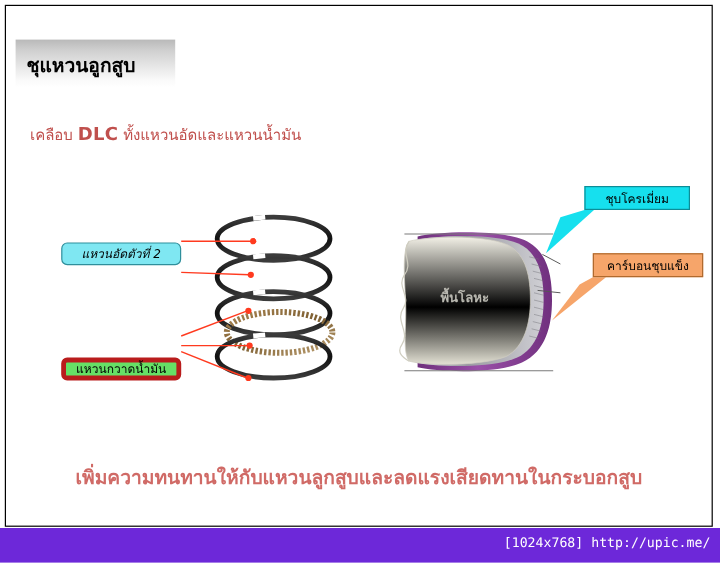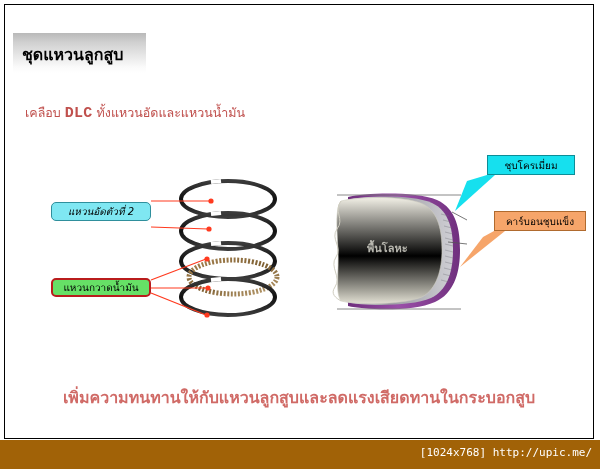--- a/index.html
+++ b/index.html
@@ -59,21 +59,20 @@
     left: 20px;
     top: 98px;
     font-size: 12.5px;
     color: #c0504d;
     white-space: nowrap;
   }
   #subtitle .big {
     font-size: 15px;
     font-weight: bold;
     letter-spacing: .3px;
-    font-family: Liberation Mono, monospace;
   }
   #dlc-heading {
     position: absolute;
     left: 29px;
     top: 123px;
     font-size: 19px;
     font-weight: bold;
     color: #c0504d;
     white-space: nowrap;
   }
@@ -91,21 +90,22 @@
     align-items: center;
     justify-content: center;
     border-radius: 5px;
   }
   .lbl.blue {
     background: #7fe7f2;
     border: 1px solid #2f8f9c;
   }
   .lbl.green {
     background: #66e066;
-    border: 2px solid #b91c1c;
+    border: 4px solid #b91c1c;
+    margin-top: 20px;
   }
   #lbl-top-ring   { left: 46px; top: 186px; width: 100px; height: 19px; }
   #lbl-second-ring{ left: 46px; top: 197px; width: 100px; height: 19px; font-style: italic; }
   #lbl-oil-ring   { left: 46px; top: 273px; width: 100px; height: 19px; }
 
   
   #lbl-chrome {
     position: absolute;
     left: 482px; top: 150px;
     width: 88px; height: 20px;
@@ -158,41 +158,41 @@
     pointer-events: none;
   }
 
   
   #bottom-bar {
     position: absolute;
     left: 0;
     top: 440px;
     width: 600px;
     height: 29px;
-    background: #a16207;
+    background: #6d28d9;
   }
   #watermark {
     position: absolute;
     right: 8px;
     top: 6px;
     color: #ffffff;
     font-size: 11px;
     font-family: "DejaVu Sans Mono", "Liberation Mono", monospace;
     white-space: nowrap;
   }
 </style>
 </head>
 <body>
 
 <div id="page">
 
   <div id="slide-frame">
 
     <div id="title-plate">
-      <div class="t">ชุดแหวนลูกสูบ</div>
+      <div class="t">ชุแหวนอูกสูบ</div>
     </div>
 
     <div id="subtitle"><span>เคลือบ </span><span class="big">DLC</span><span> ทั้งแหวนอัดและแหวนน้ำมัน</span></div>
 
 
     <svg class="overlay" viewBox="0 0 590 435">
       <defs>
         <linearGradient id="ringDark" x1="0" y1="0" x2="0" y2="1">
           <stop offset="0%" stop-color="#3b3b3b"></stop>
           <stop offset="50%" stop-color="#111111"></stop>

